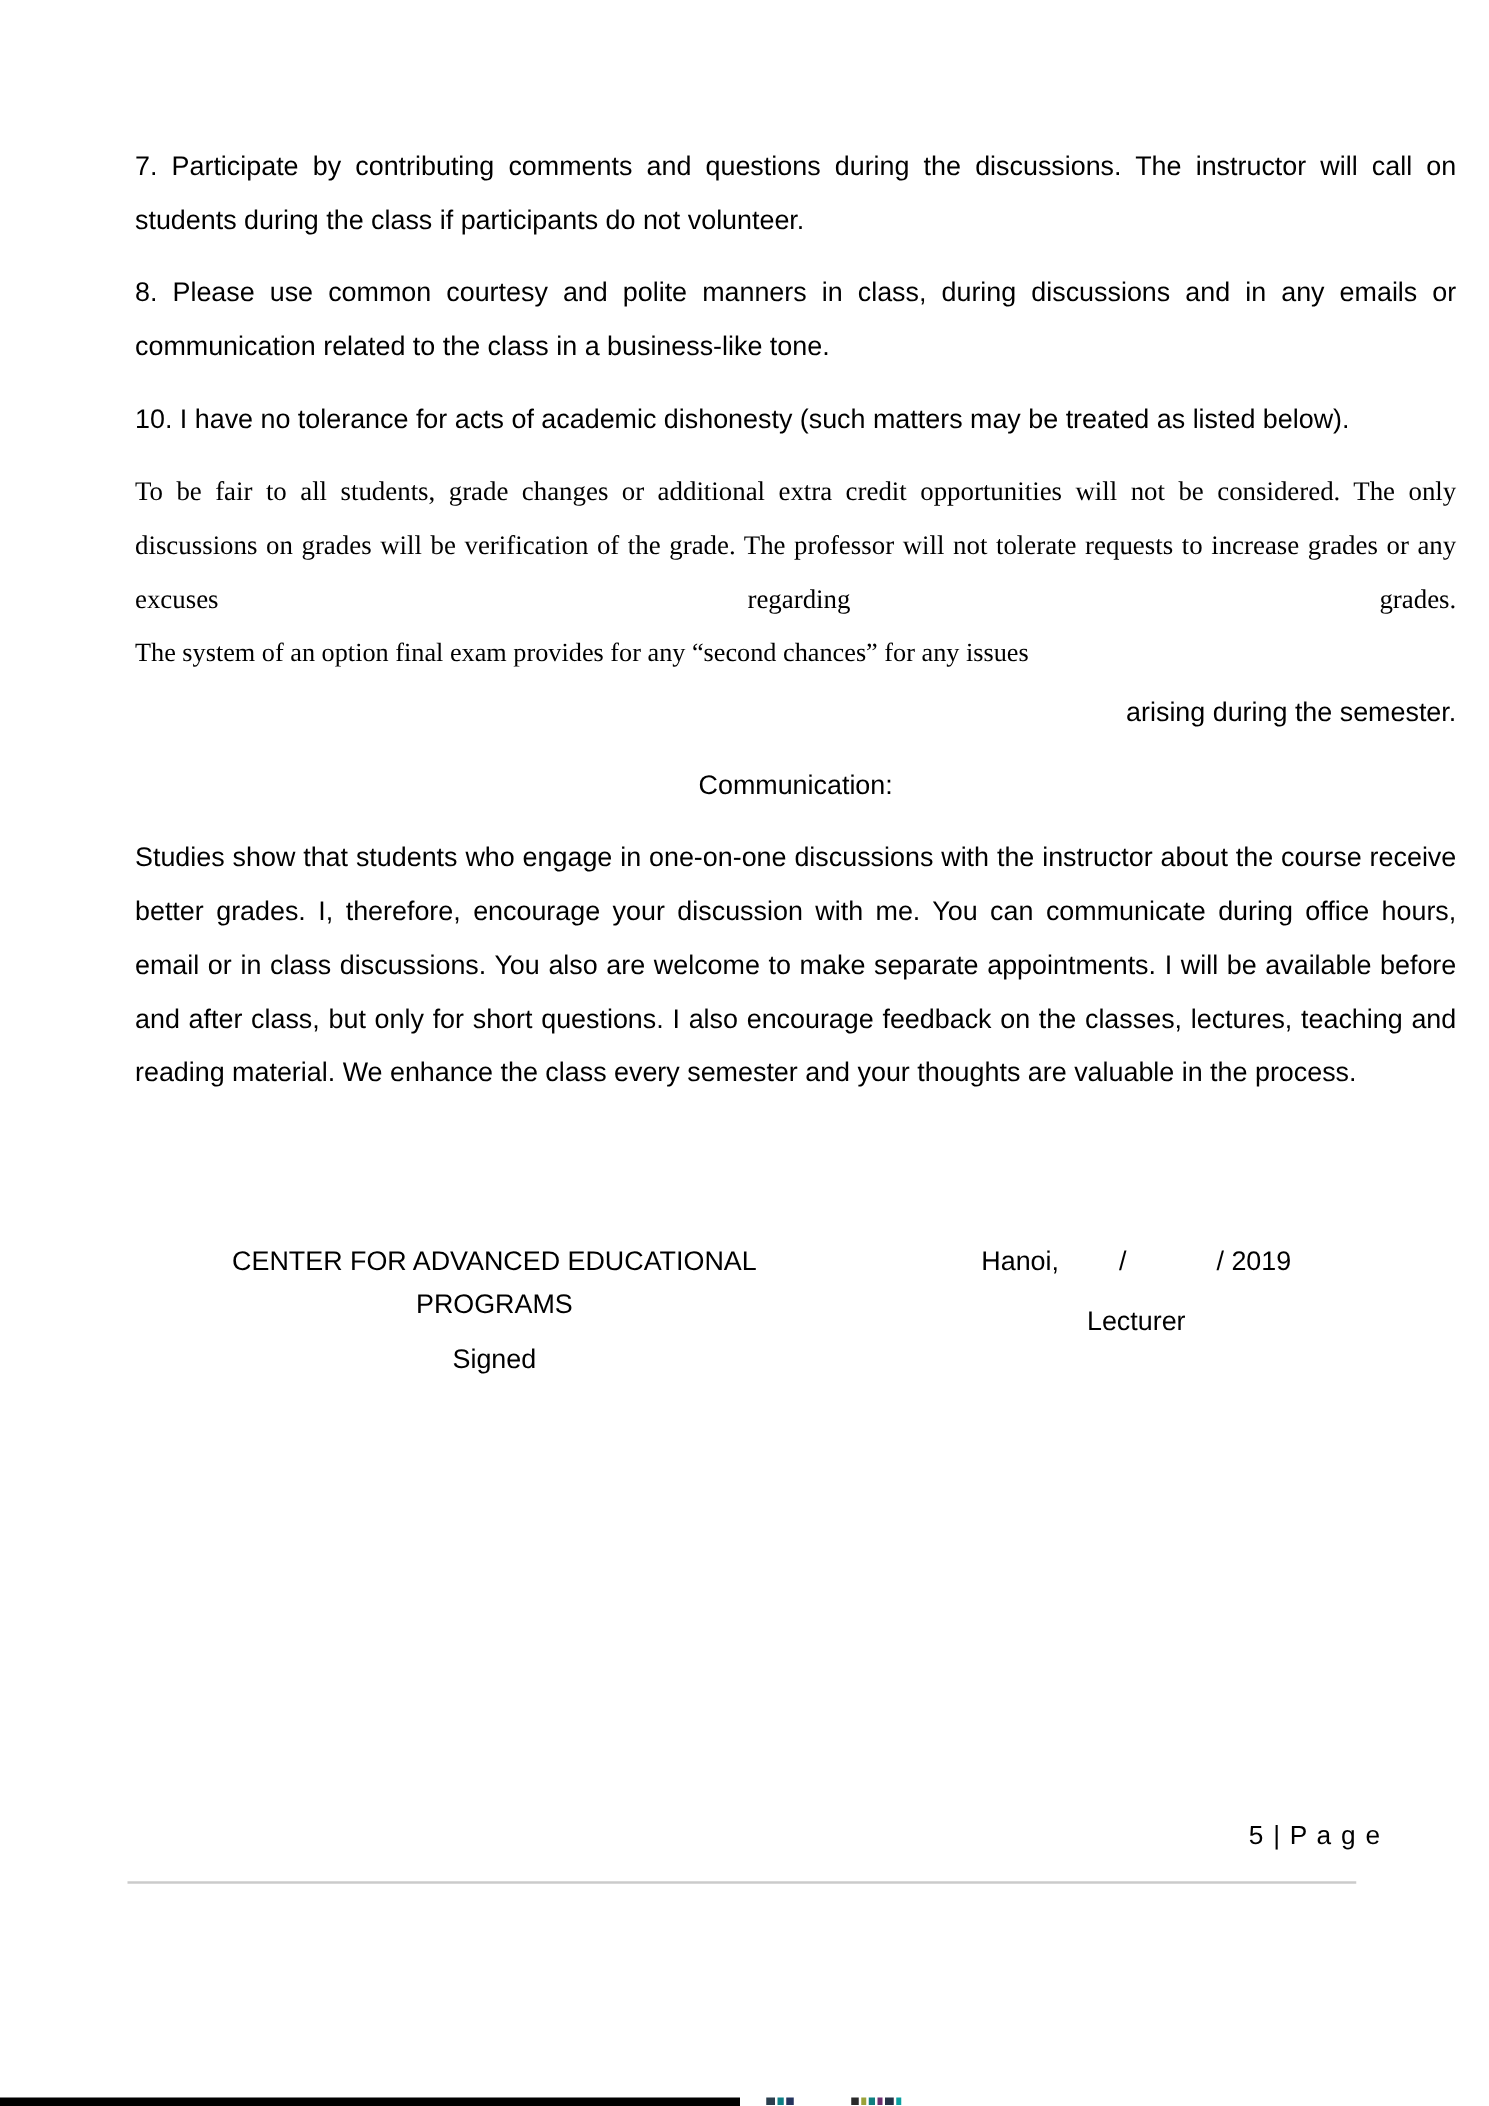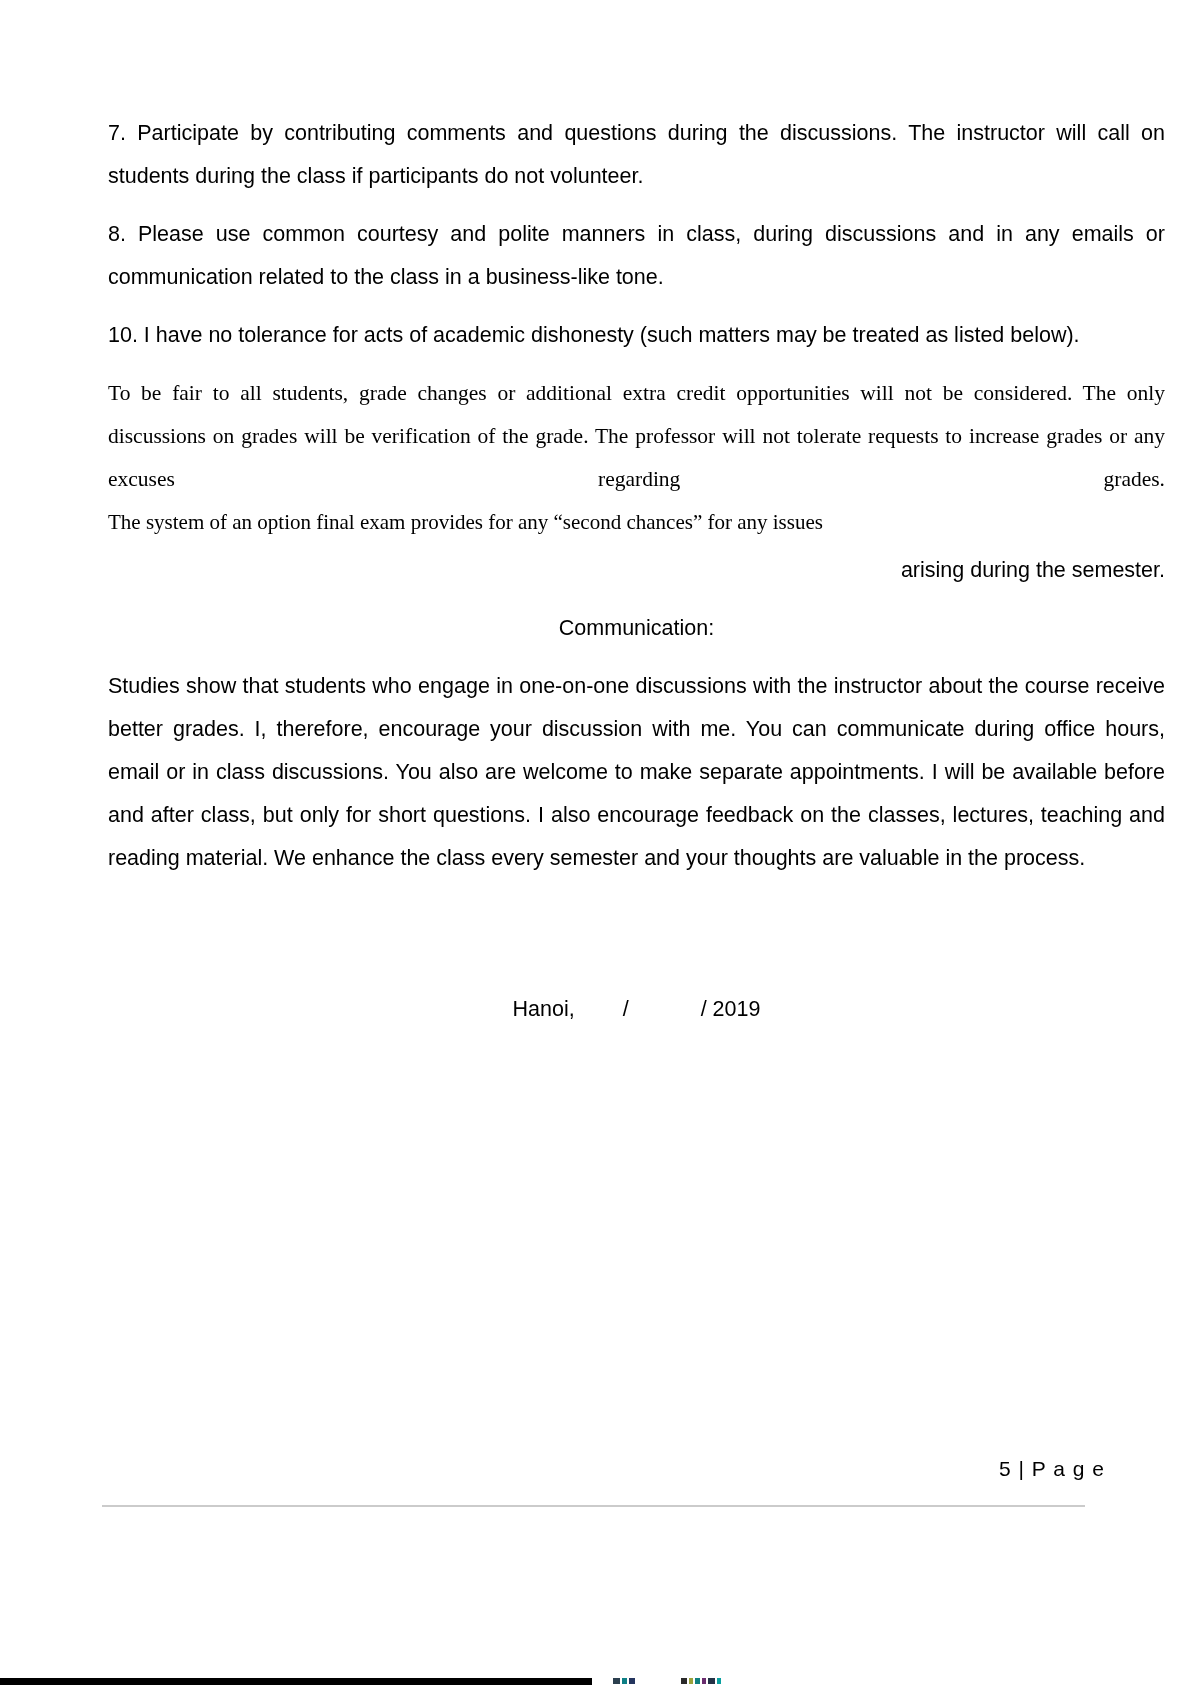--- a/index.html
+++ b/index.html
@@ -131,24 +131,30 @@
     <span class="lead-justified">To be fair to all students, grade changes or additional extra credit opportunities will not be considered. The only discussions on grades will be verification of the grade. The professor will not tolerate requests to increase grades or any excuses regarding grades.</span>
     <span class="serif-line">The system of an option final exam provides for any “second chances” for any issues</span>
     <span class="closing-line">arising during the semester.</span>
   </div>
 
   <p class="para no-justify">Communication:</p>
 
   <p class="para">Studies show that students who engage in one-on-one discussions with the instructor about the course receive better grades. I, therefore, encourage your discussion with me. You can communicate during office hours, email or in class discussions. You also are welcome to make separate appointments. I will be available before and after class, but only for short questions. I also encourage feedback on the classes, lectures, teaching and reading material. We enhance the class every semester and your thoughts are valuable in the process.</p>
 
   <div class="signature">
+    <div class="sig-left">
+      <div>CENTER FOR ADVANCED EDUCATIONAL</div>
+      <div>PROGRAMS</div>
+      <div class="signed">Signed</div>
+    </div>
     <div class="sig-right">
       <div class="date-line">
         <span>Hanoi,</span><span class="gap-1"></span><span>/</span><span class="gap-2"></span><span>/ 2019</span>
       </div>
+      <div class="lecturer">Lecturer</div>
     </div>
   </div>
 
 </div>
 
 <div class="footer-rule"></div>
 
 <div class="page-number">5 | P a g e</div>
 
 <div class="edge-bar"></div>

